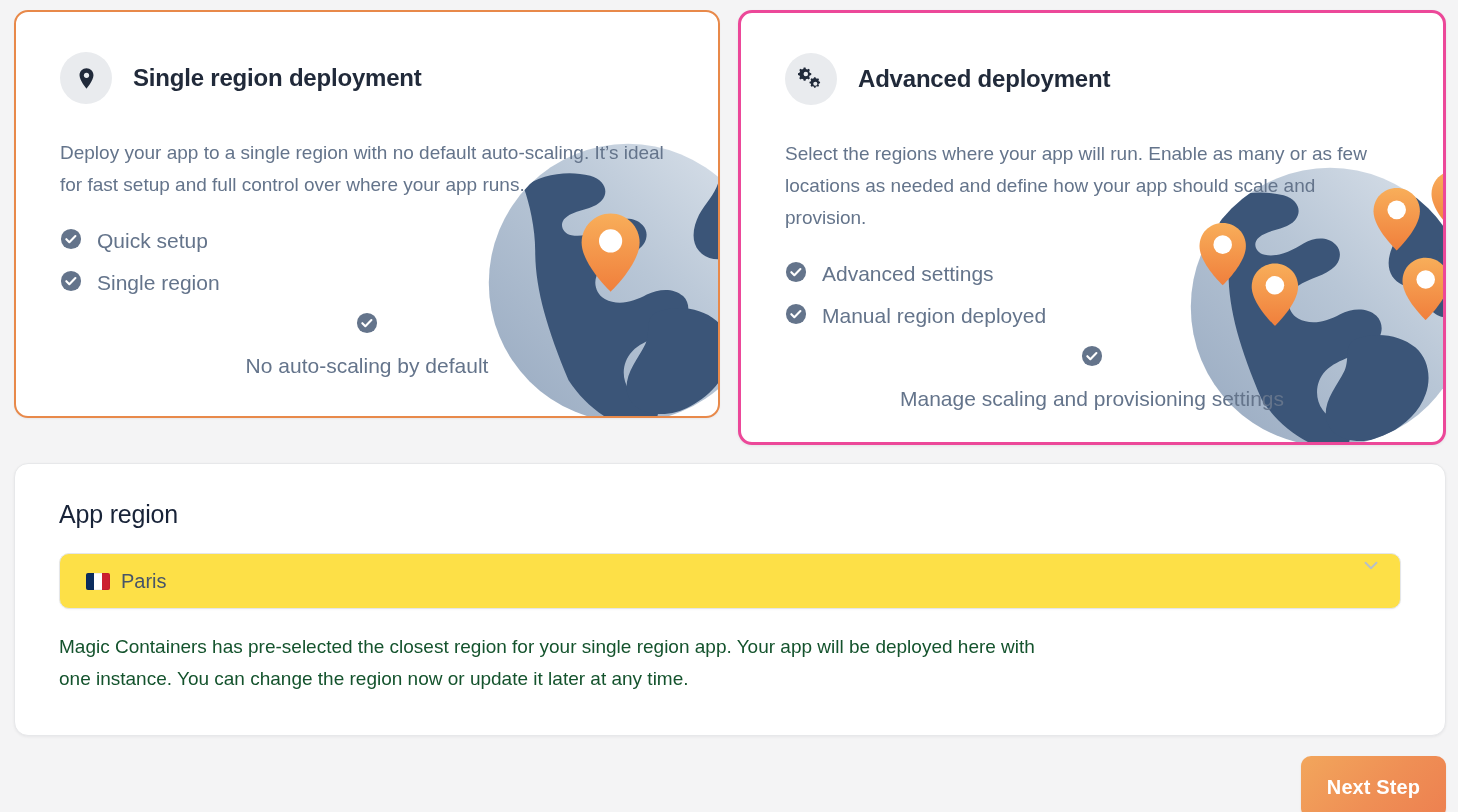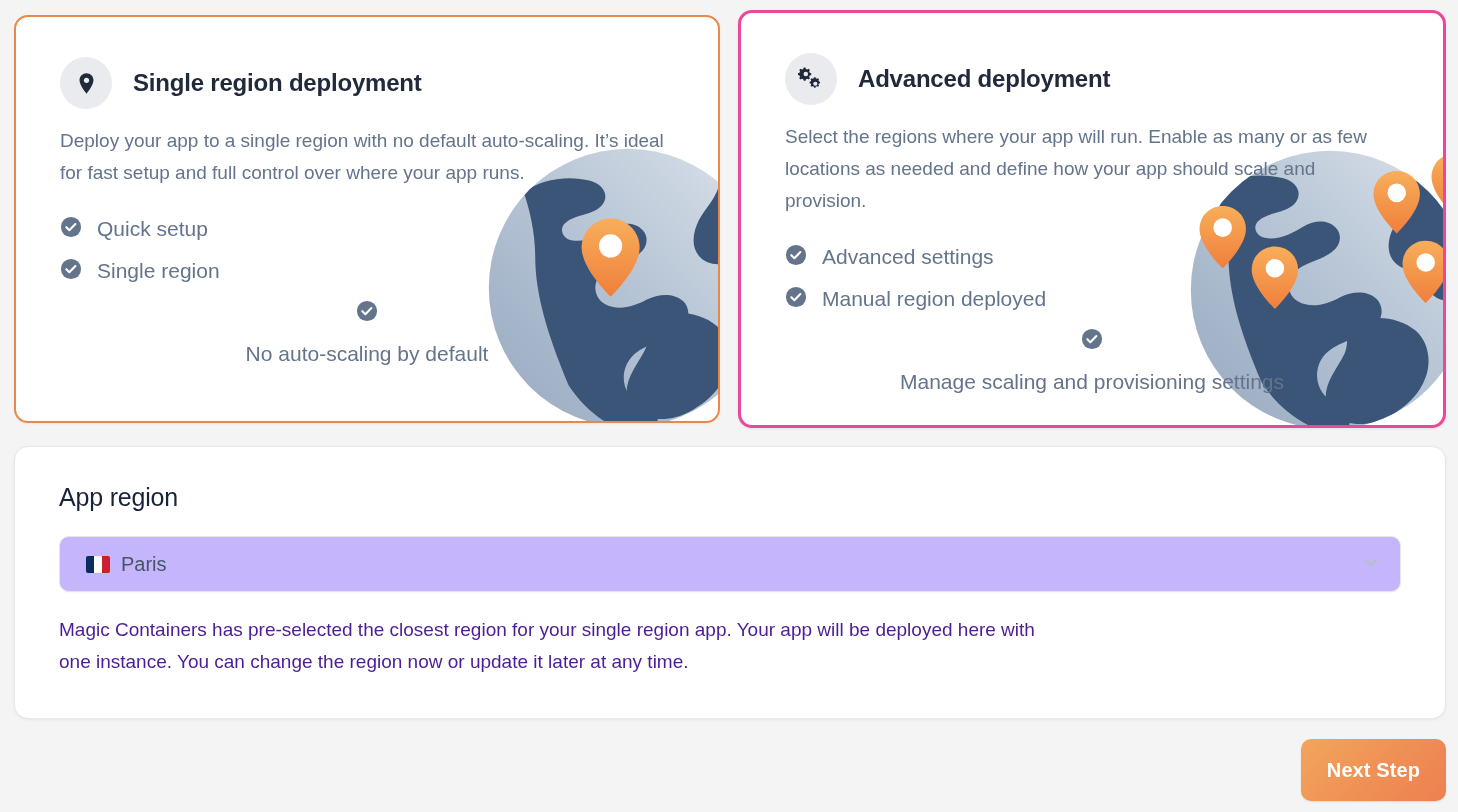--- a/index.html
+++ b/index.html
@@ -16,21 +16,21 @@
     position: relative;
     width: 1458px;
     height: 812px;
     padding: 10px 12px 0 14px;
   }
 
   
   .cards-row {
     display: flex;
     gap: 18px;
-    align-items: center;
+    align-items: flex-start;
   }
 
   .opt-card {
     position: relative;
     flex: 1 1 0;
     background: #ffffff;
     border-radius: 14px;
     min-height: 408px;
     overflow: hidden;
     padding: 40px 44px 30px 44px;
@@ -70,21 +70,21 @@
     font-size: 24px;
     font-weight: bold;
     color: #212a3a;
     letter-spacing: -0.2px;
     white-space: nowrap;
   }
 
   .card-desc {
     position: relative;
     z-index: 3;
-    margin-top: 16px;
+    margin-top: 33px;
     font-size: 19px;
     line-height: 32px;
     color: #64748b;
     max-width: 620px;
   }
 
   .feature-list {
     position: relative;
     z-index: 3;
     margin-top: 27px;
@@ -136,23 +136,22 @@
     font-weight: normal;
     color: #182338;
     letter-spacing: -0.2px;
   }
 
   .select-field {
     margin-top: 24px;
     height: 56px;
     border: 1px solid #e4e6e9;
     border-radius: 10px;
-    background: #c4b5fd;
-    display: flex;
-    align-items: center;
+    background: #fde047;
+    display: flex;
     padding: 0 18px 0 26px;
     cursor: pointer;
     box-shadow: 0 1px 2px rgba(16,24,40,.03);
   }
 
   .select-value {
     flex: 1 1 auto;
     display: flex;
     align-items: center;
     gap: 11px;
@@ -173,21 +172,21 @@
       #cc2030 66.6%, #cc2030 100%);
     box-shadow: inset 0 0 0 1px rgba(0,0,0,.05);
   }
 
   .chev { flex: 0 0 auto; display: block; }
 
   .region-hint {
     margin-top: 22px;
     font-size: 19px;
     line-height: 32px;
-    color: #4c1d95;
+    color: #14532d;
     max-width: 1010px;
   }
 
   
   .footer {
     display: flex;
     justify-content: flex-end;
     padding: 20px 0 0 0;
   }
 

